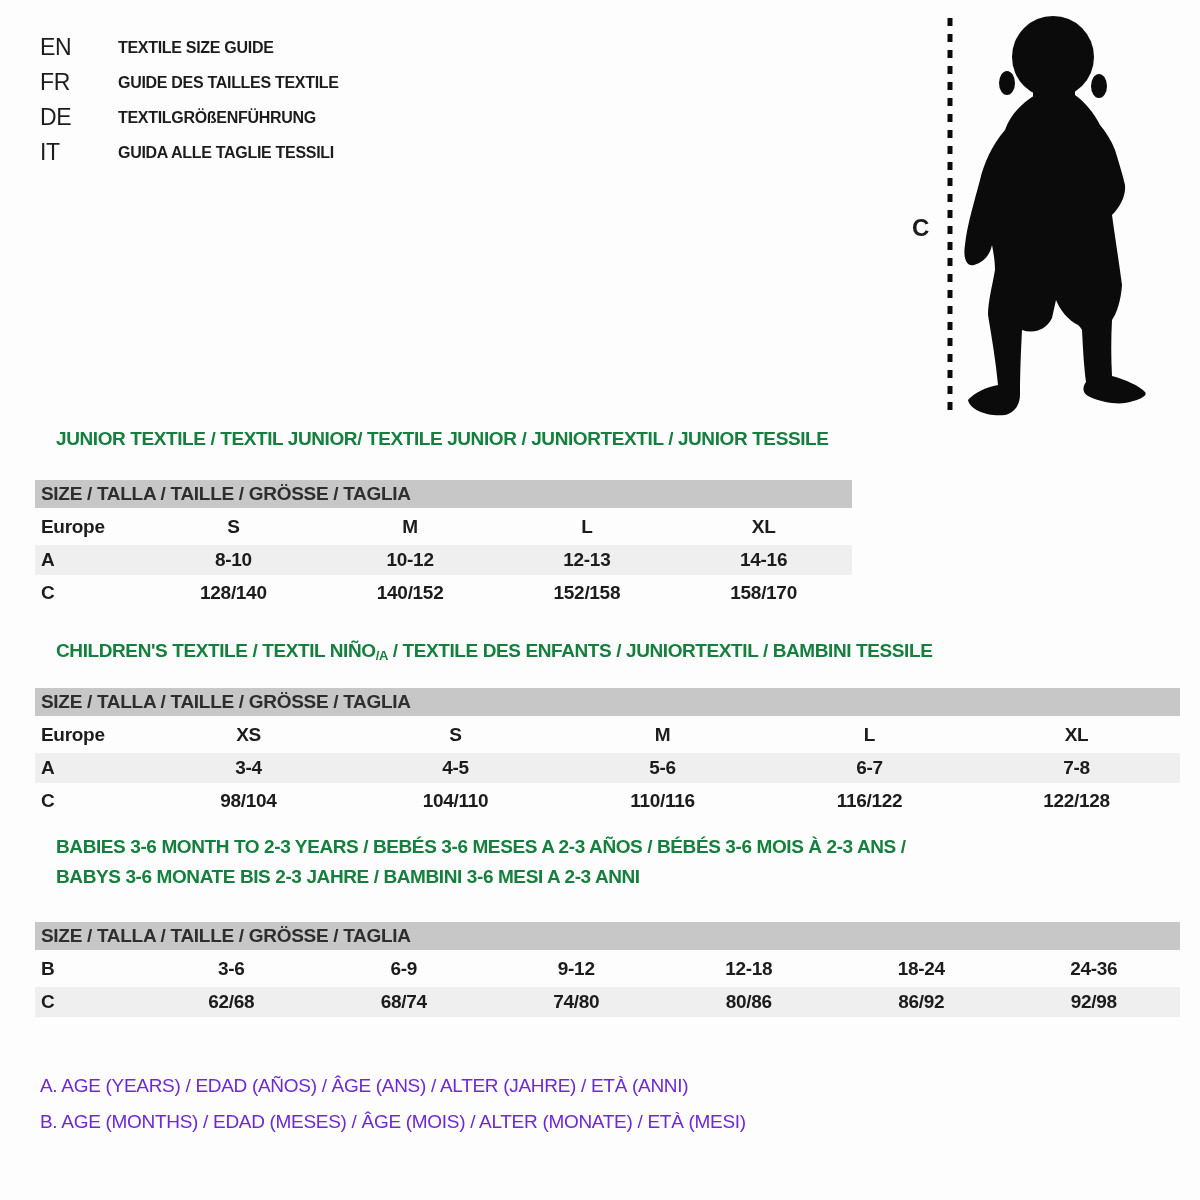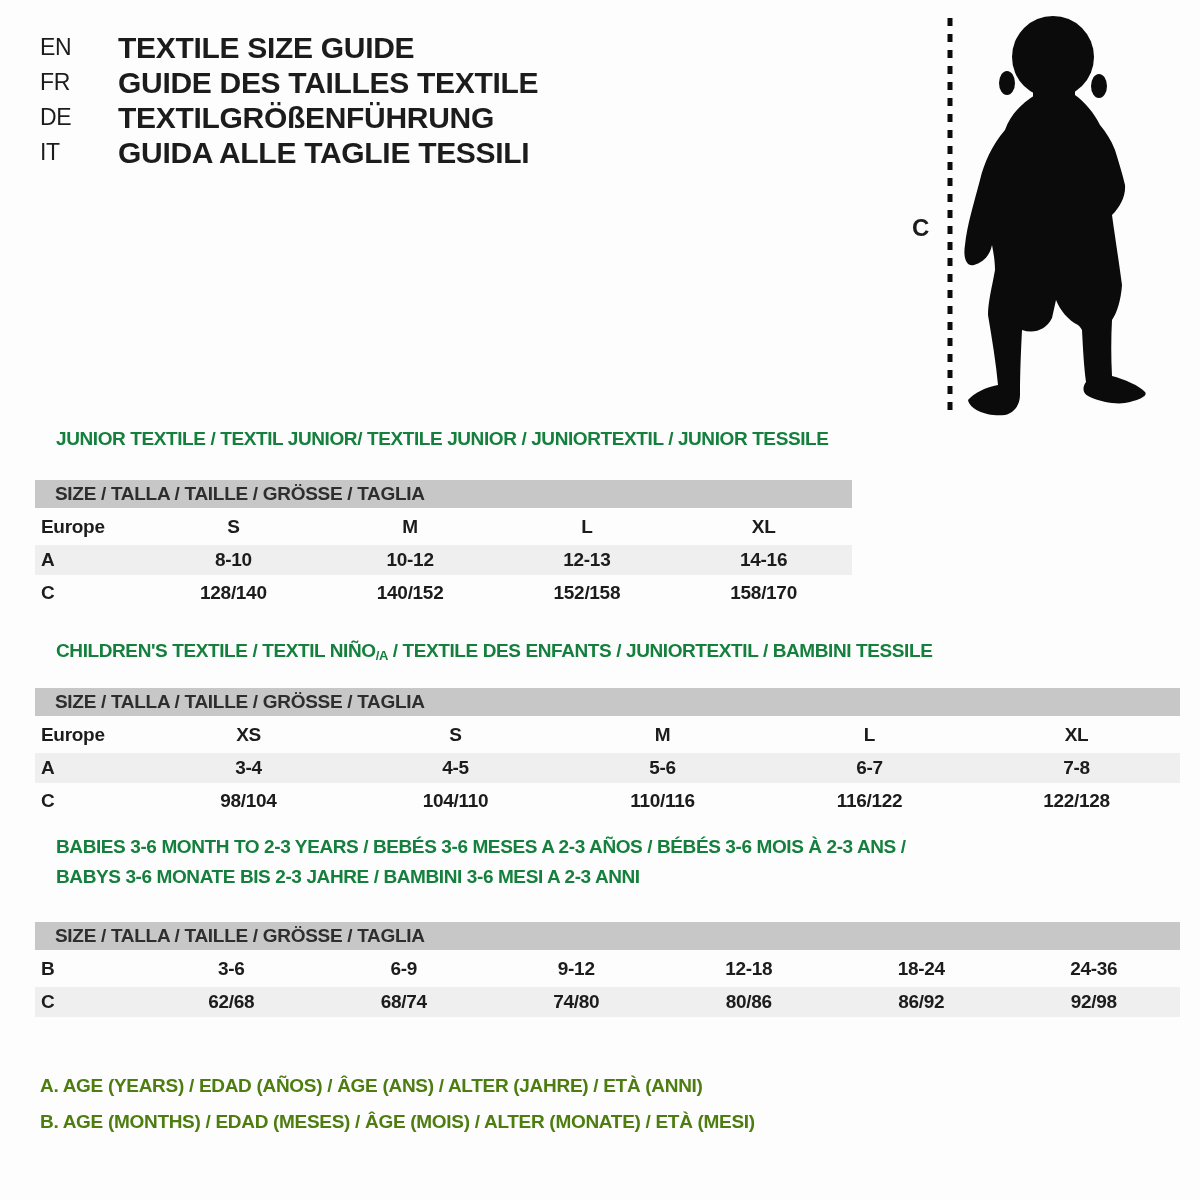--- a/index.html
+++ b/index.html
@@ -11,21 +11,21 @@
     color: #1c1c1c;
     overflow: hidden;
   }
 
   
   .lang-header { position: absolute; left: 40px; top: 30px; }
   .lang-row { display: flex; line-height: 35px; }
   .lang-code {
     width: 78px; font-weight: 400; font-size: 23px; letter-spacing: -0.3px;
   }
-  .lang-title { font-weight: 700; font-size: 30px; letter-spacing: -0.3px; }
+  .lang-title { font-weight: 700; font-size: 16px; letter-spacing: -0.3px; }
 
   
   .figure-wrap { position: absolute; left: 900px; top: 5px; width: 270px; height: 420px; }
   .measure-label {
     position: absolute; left: 912px; top: 214px;
     font-weight: 700; font-size: 24px;
   }
 
   
   .section-title {
@@ -37,41 +37,41 @@
 
   
   .size-table {
     position: absolute;
     border-collapse: collapse; table-layout: fixed;
     font-weight: 700; font-size: 19px; letter-spacing: -0.3px; color: #1c1c1c;
   }
   .size-table th {
     background: #c7c7c7; color: #2e2e2e;
     text-align: left; font-size: 19px; font-weight: 700;
-    height: 30px; padding: 2px 0 2px 20px;
+    height: 30px; padding: 2px 0 2px 6px;
     border-bottom: 4px solid #fdfdfd;
   }
   .size-table td {
     height: 33px; text-align: center;
     border-bottom: 3px solid #fdfdfd;
     margin-left: 8px;
   }
   .size-table td.lbl { text-align: left; padding-left: 6px; }
   .size-table tr.band td { background: #efefef; }
   .col-label { width: 110px; }
 
   .t-junior   { left: 35px; top: 480px; width: 817px;  }
   .t-children { left: 35px; top: 688px; width: 1145px; }
   .t-babies   { left: 35px; top: 922px; width: 1145px; }
 
   
   .legend { position: absolute; left: 40px; top: 1068px; }
   .legend-line {
-    font-weight: 700; font-size: 19px; letter-spacing: -0.3px;
-    line-height: 36px; white-space: nowrap; color: #4d7c0f;
+    font-weight: 400; font-size: 19px; letter-spacing: -0.3px;
+    line-height: 36px; white-space: nowrap; color: #6d28d9;
   }
 </style>
 </head>
 <body>
 
 <div class="lang-header">
   <div class="lang-row">
     <span class="lang-code">EN</span>
     <span class="lang-title">TEXTILE SIZE GUIDE</span>
   </div>

